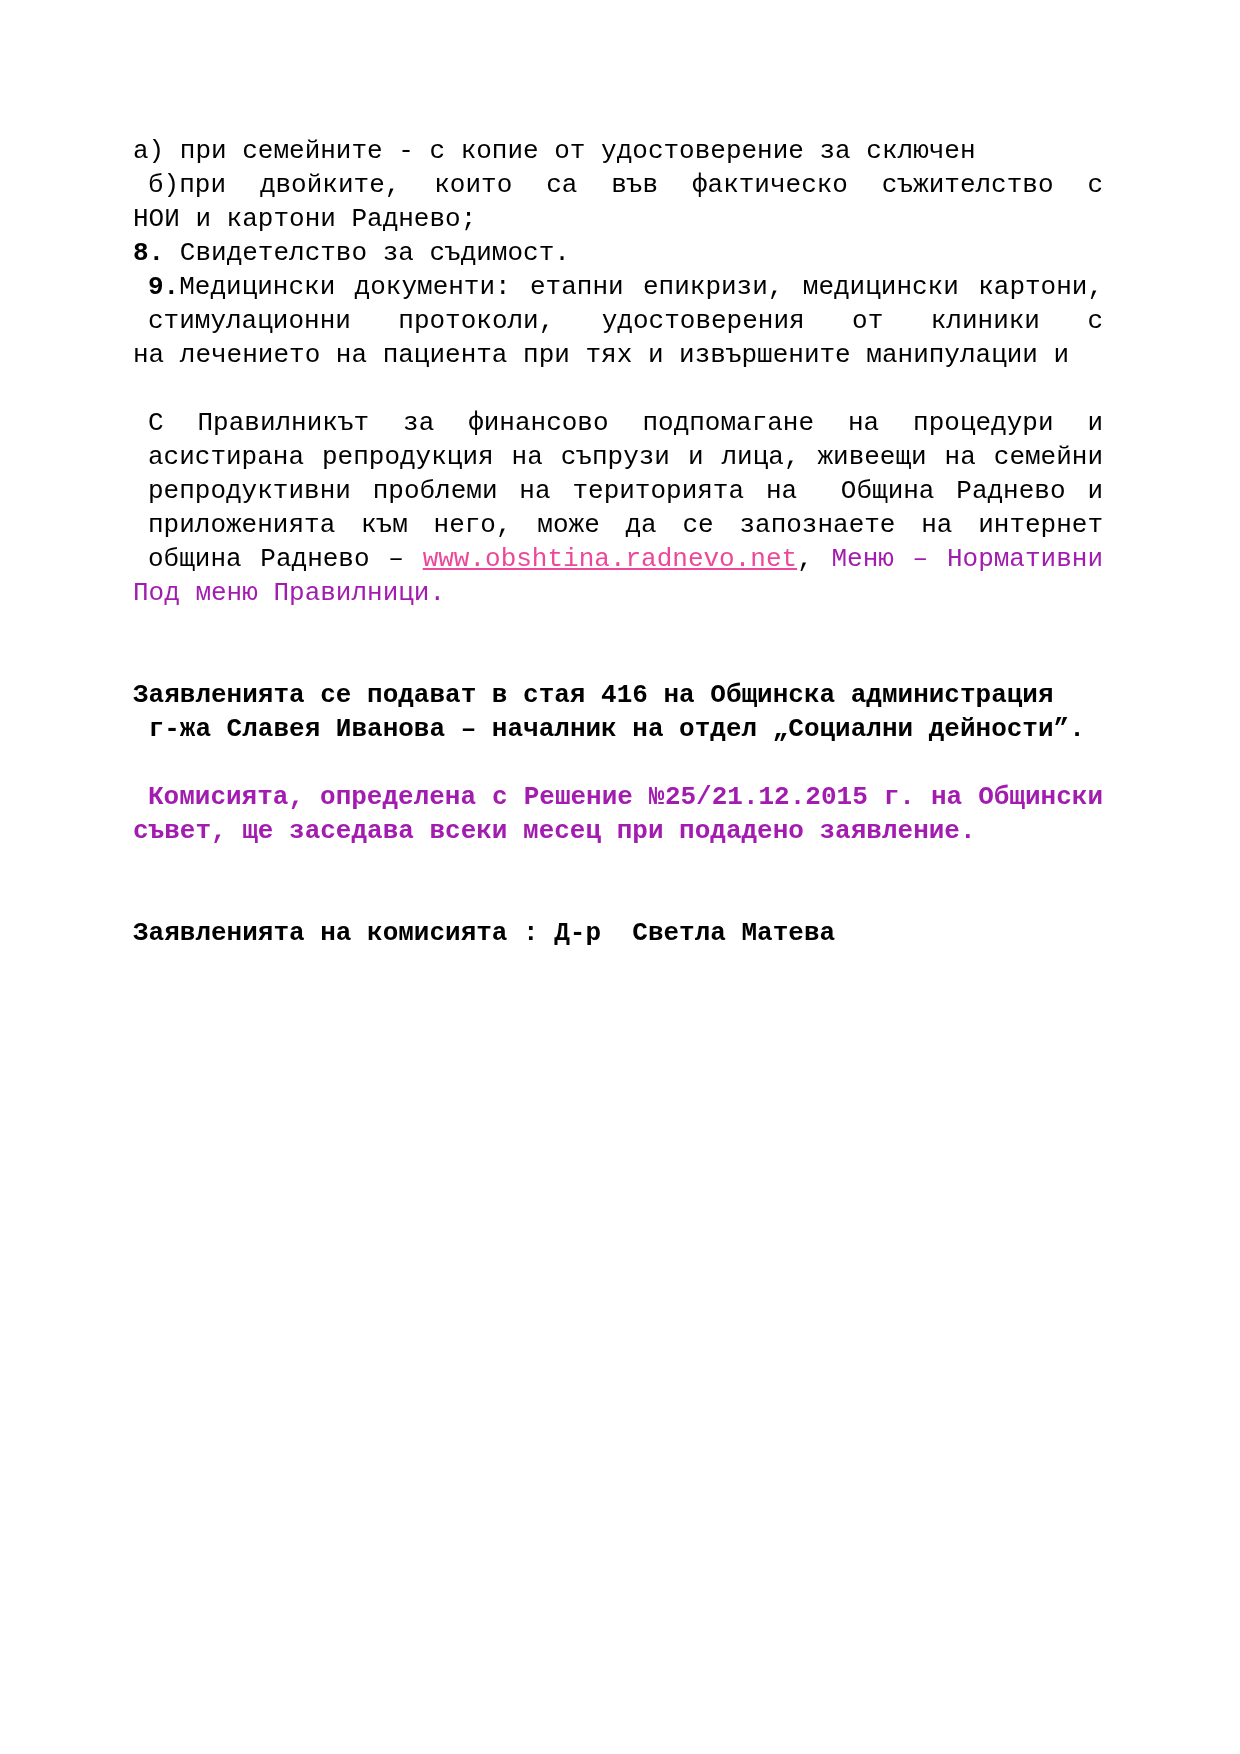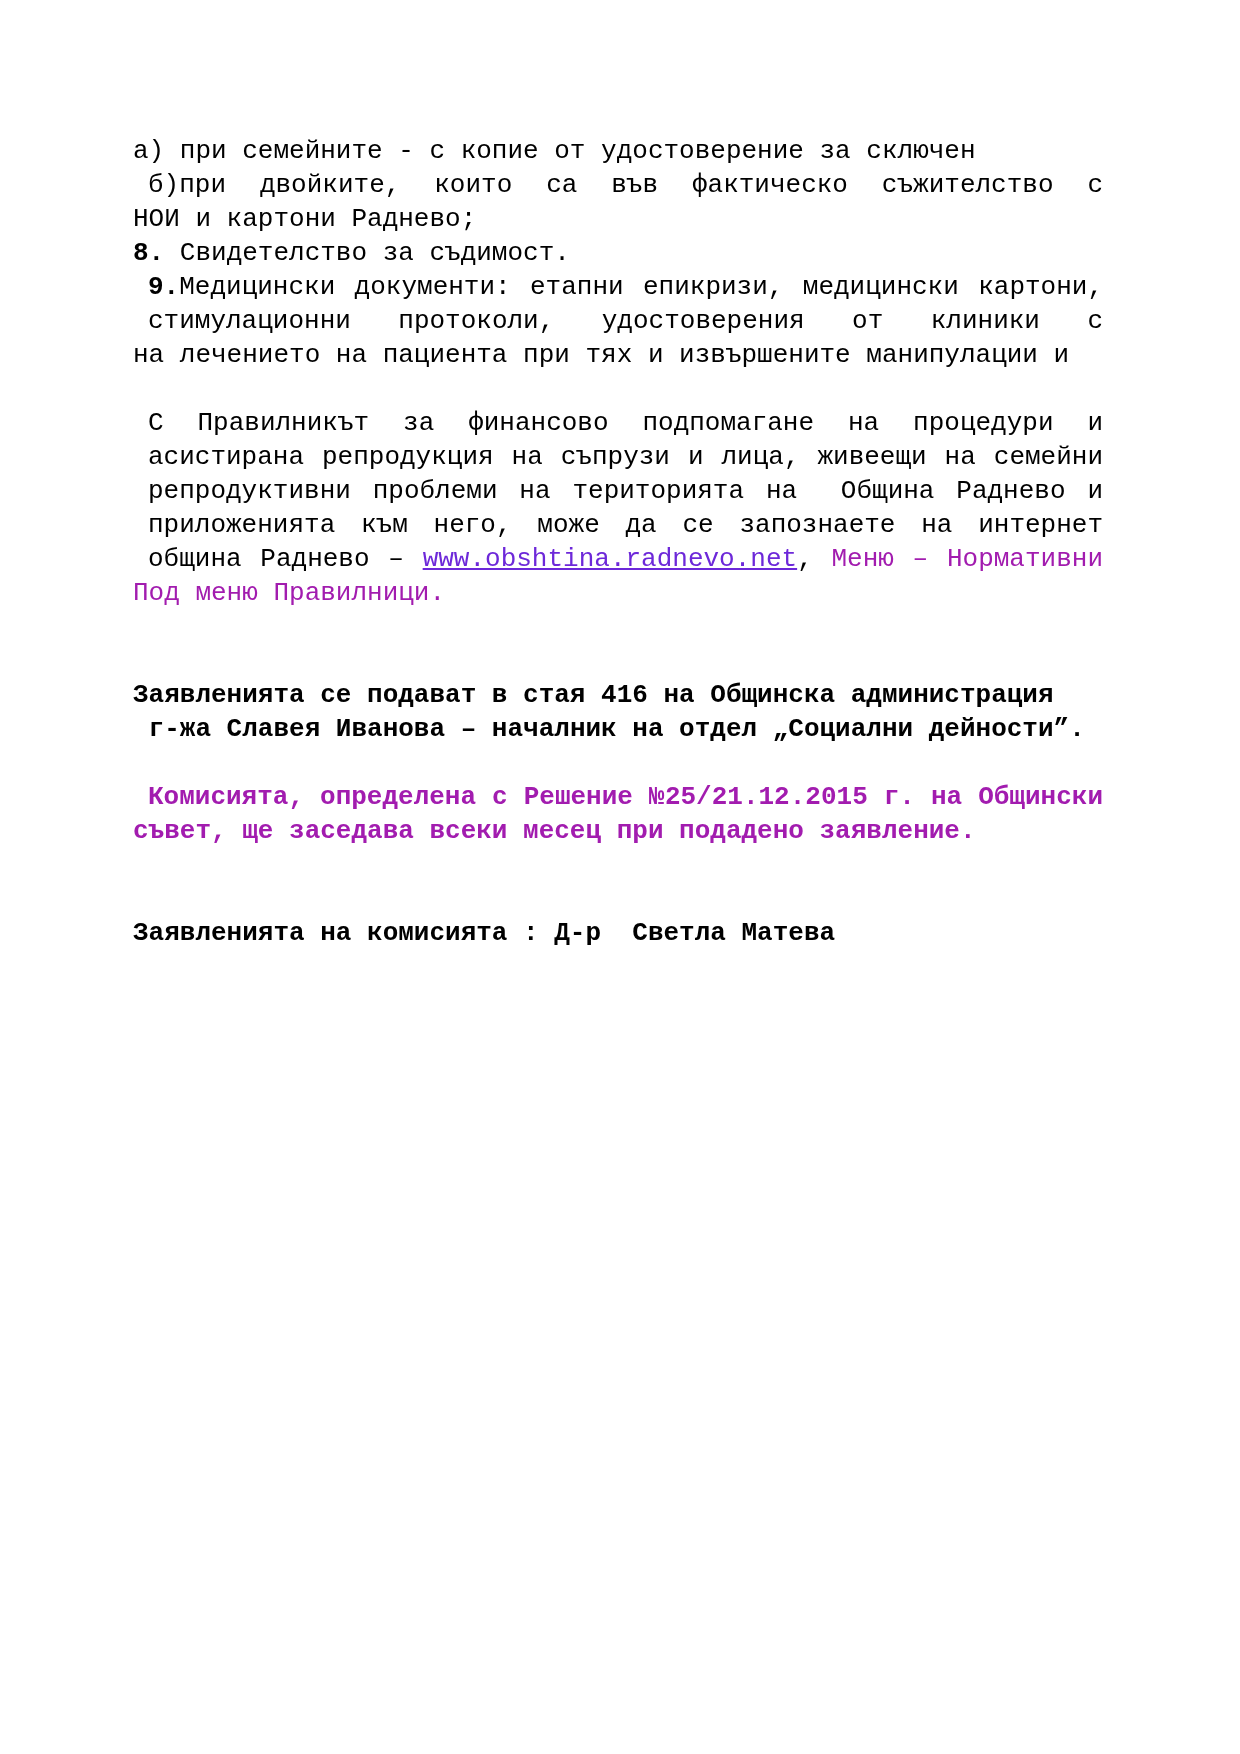--- a/index.html
+++ b/index.html
@@ -33,21 +33,21 @@
   .just {
     text-align: justify;
     text-align-last: justify;
     margin-left: 15px;
   }
   .blank { height: 34px; }
   .b { font-weight: bold; }
   .red { color: #a21caf; }
   .blue { color: #a21caf; }
   .link {
-    color: #6d28d9;
+    color: #ec4899;
     text-decoration: underline;
     cursor: pointer;
   }
 </style>
 </head>
 <body>
 
 <div class="page">
   <div class="content">
 

